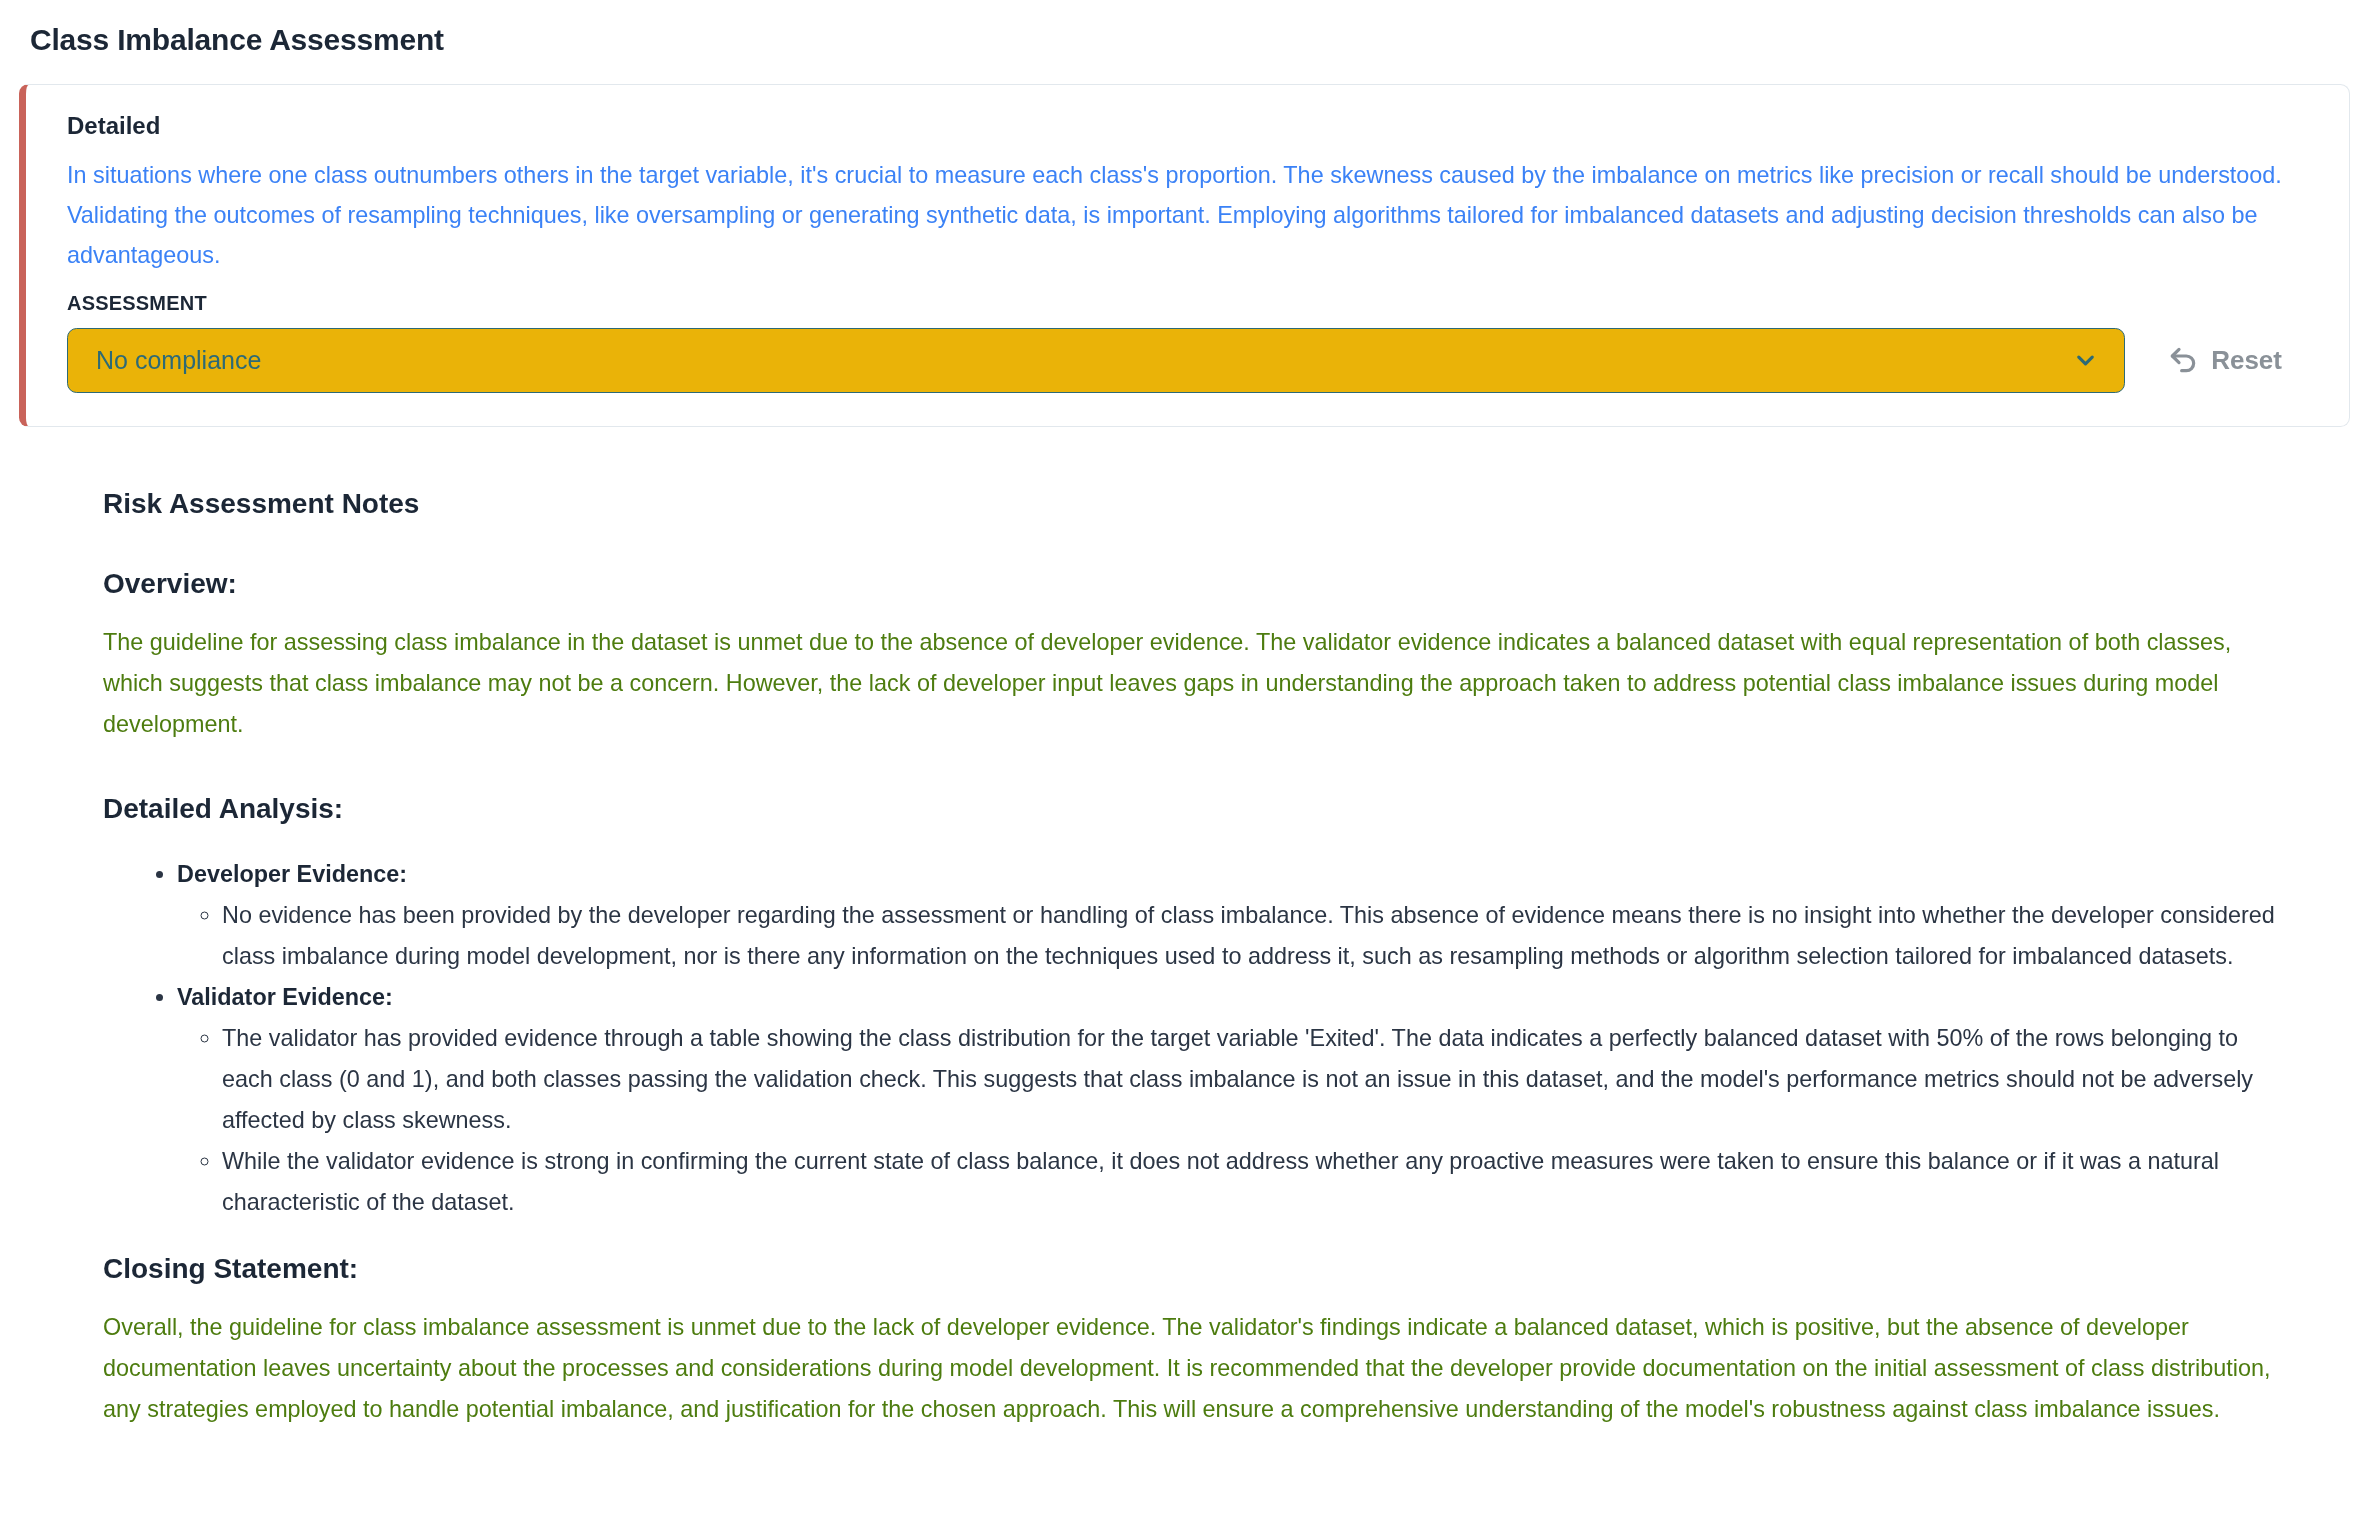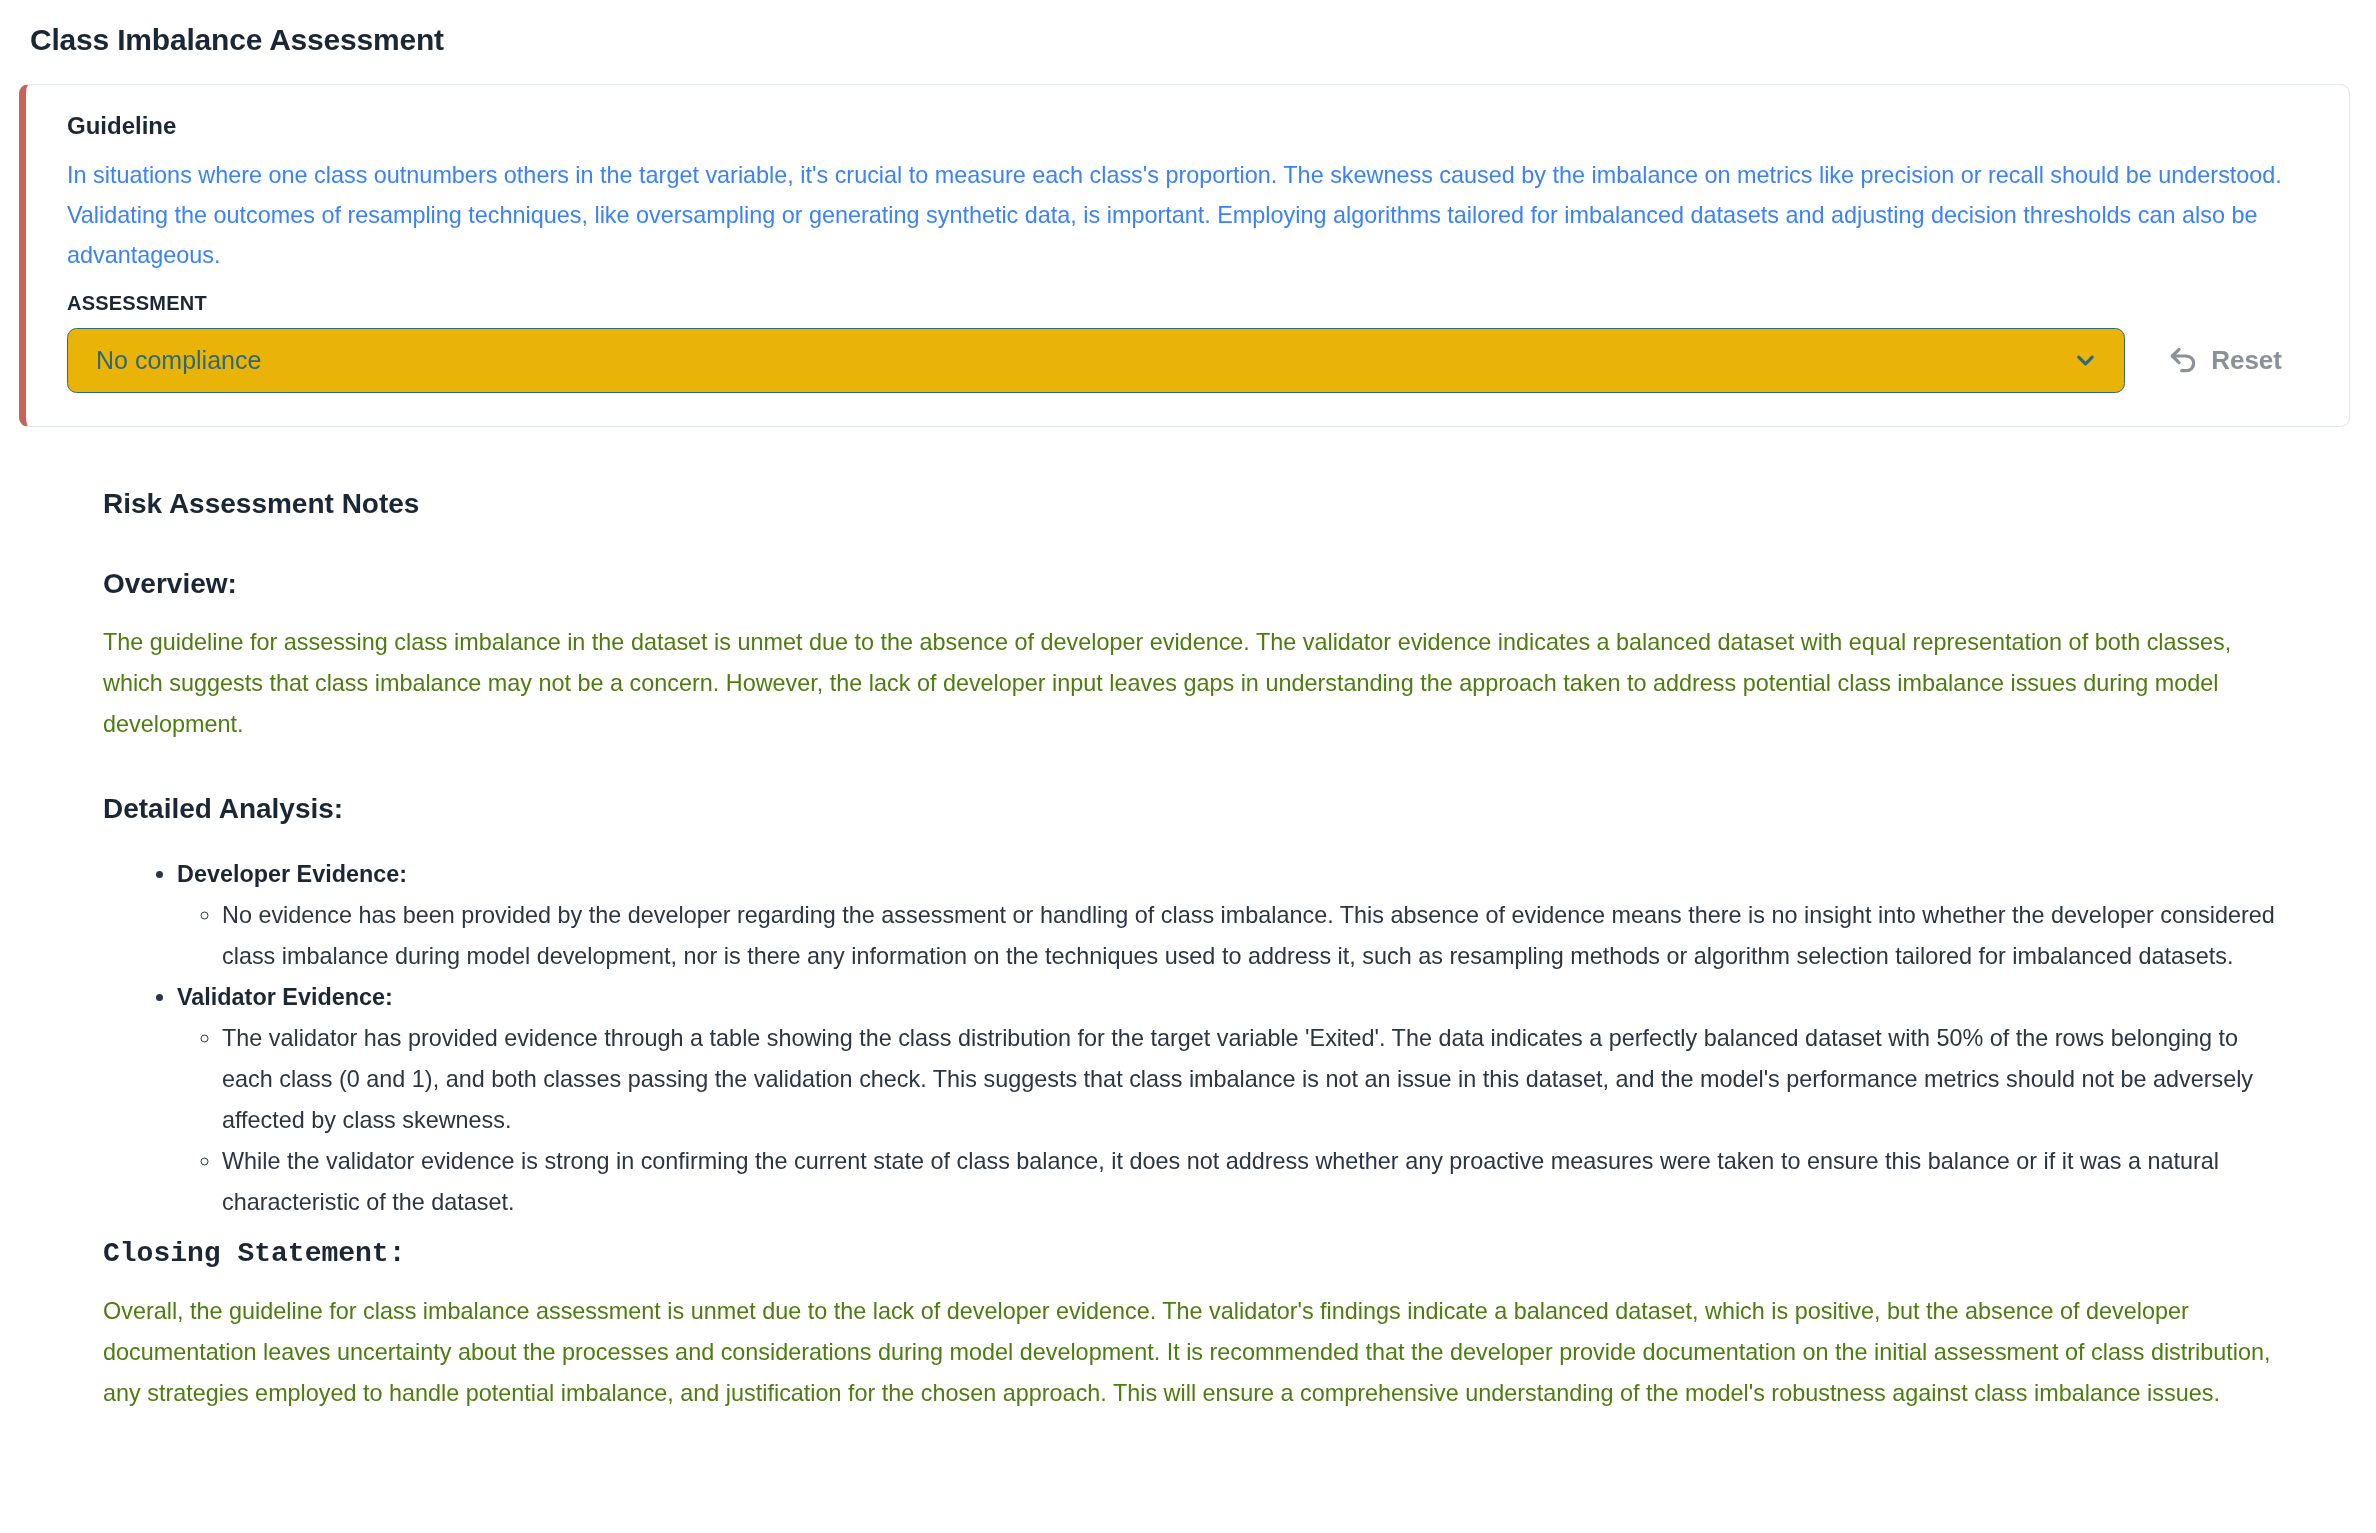--- a/index.html
+++ b/index.html
@@ -92,21 +92,21 @@
   .notes-body {
     margin: 0 96px 0 103px;
     padding-bottom: 44px;
   }
   .notes-body h3 {
     margin: 48px 0 0 0;
     font-size: 28px;
     font-weight: 700;
     color: #1c2736;
   }
-  .notes-body h3.tight { margin-top: 15px; font-family: Liberation Mono, monospace; }
+  .notes-body h3.tight { margin-top: 30px; }
   .notes-body p {
     margin: 22px 0 0 0;
     font-size: 23.4px;
     line-height: 41px;
     color: #4d7c0f;
   }
   ul.lv1 {
     list-style-type: disc;
     margin: 29px 0 0 0;
     padding-left: 74px;
@@ -121,21 +121,21 @@
     padding-left: 45px;
   }
   ul.lv2 > li { margin: 0; color: #2b3544; }
 </style>
 </head>
 <body>
 
 <h1 class="page-title">Class Imbalance Assessment</h1>
 
 <section class="guideline-card">
-  <h2 class="card-heading">Guideline</h2>
+  <h2 class="card-heading">Detailed</h2>
   <p class="guideline-text">In situations where one class outnumbers others in the target variable, it's crucial to measure each class's proportion. The skewness caused by the imbalance on metrics like precision or recall should be understood. Validating the outcomes of resampling techniques, like oversampling or generating synthetic data, is important. Employing algorithms tailored for imbalanced datasets and adjusting decision thresholds can also be advantageous.</p>
   <div class="assessment-label">ASSESSMENT</div>
   <div class="assessment-row">
     <button class="assessment-select">
       <span>No compliance</span>
       <span class="chev">
         <svg width="27" height="27" viewBox="0 0 24 24" fill="none" stroke="#2d6a76" stroke-width="2.8" stroke-linecap="round" stroke-linejoin="round">
           <polyline points="6 9 12 15 18 9"></polyline>
         </svg>
       </span>

